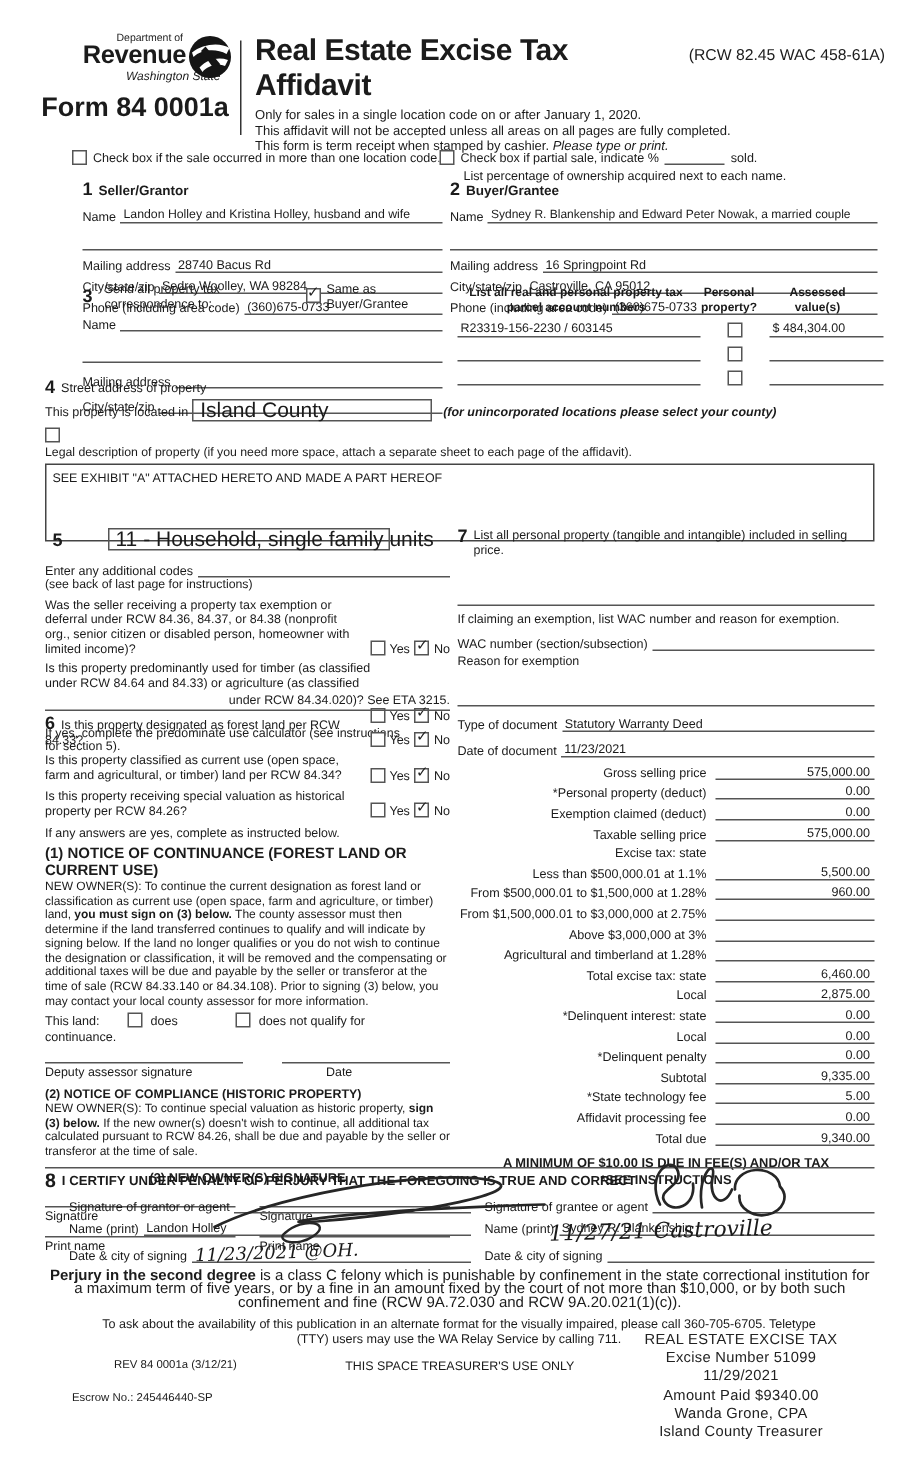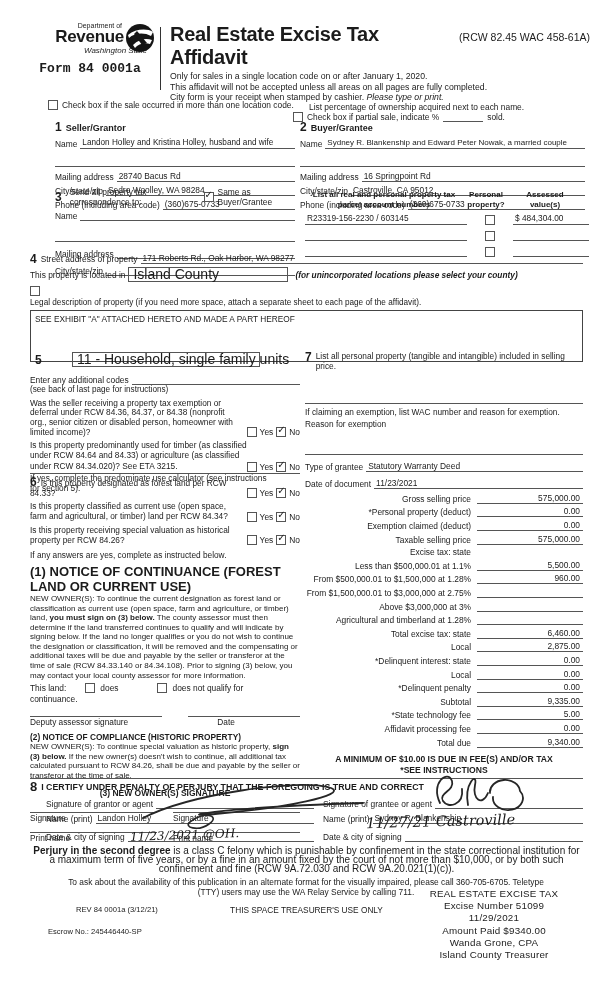--- a/index.html
+++ b/index.html
@@ -47,50 +47,50 @@
     <div style="position:relative;">
       <div style="font-size:7px;text-align:right;padding-right:33px;">Department of</div>
       <div style="font-size:17px;font-weight:bold;text-align:right;padding-right:31px;line-height:15px;letter-spacing:-0.3px;">Revenue</div>
       <svg class="abs" style="right:0px;top:1px;" width="30" height="30" viewBox="0 0 30 30">
         <circle cx="15" cy="15" r="14" fill="#151515"></circle>
         <path d="M3 12 C10 6, 22 5, 28 9 L26 13 C19 9, 9 10, 4 15 Z" fill="#ffffff"></path>
         <path d="M8 22 C14 16, 21 15, 27 17 L25 21 C20 19, 13 21, 10 25 Z" fill="#ffffff"></path>
         <path d="M12 8 L22 20 L17 22 L9 11 Z" fill="#151515"></path>
       </svg>
       <div class="it" style="font-size:8px;text-align:right;padding-right:8px;margin-top:2px;">Washington State</div>
-      <div class="b" style="font-size:13px;text-align:center;margin-top:6px;font-family:Liberation Mono, monospace;">Form 84 0001a</div>
+      <div class="b" style="font-size:18px;text-align:center;margin-top:6px;">Form 84 0001a</div>
     </div>
   </div>
 
   <div class="abs" style="left:160px;top:27px;width:1px;height:63px;background:#333;"></div>
 
   <div class="abs" style="left:170px;top:23px;width:420px;">
     <div style="display:flex;align-items:baseline;">
       <span class="b" style="font-size:20px;letter-spacing:-0.3px;">Real Estate Excise Tax Affidavit</span>
       <span style="font-size:10.5px;margin-left:6px;white-space:nowrap;">(RCW 82.45 WAC 458-61A)</span>
     </div>
     <div style="font-size:8.7px;line-height:10.6px;margin-top:2px;">
       <div>Only for sales in a single location code on or after January 1, 2020.</div>
       <div>This affidavit will not be accepted unless all areas on all pages are fully completed.</div>
-      <div><span>City form is your receipt when stamped by cashier. </span><span class="it">Please type or print.</span></div>
+      <div><span>This form is term receipt when stamped by cashier. </span><span class="it">Please type or print.</span></div>
     </div>
   </div>
 
   <div class="abs" style="left:48px;top:100px;display:flex;align-items:center;gap:4px;font-size:8.4px;">
     <span class="cb"></span>
     <span>Check box if the sale occurred in more than one location code.</span>
   </div>
   <div class="abs" style="left:293px;top:100px;width:292px;font-size:8.4px;">
-    <div style="margin-left:16px;margin-top:2px;">List percentage of ownership acquired next to each name.</div>
     <div style="display:flex;align-items:flex-end;gap:4px;">
       <span class="cb"></span>
       <span>Check box if partial sale, indicate %</span>
       <span style="width:40px;border-bottom:1px solid #555;"></span>
       <span>sold.</span>
     </div>
+    <div style="margin-left:16px;margin-top:2px;">List percentage of ownership acquired next to each name.</div>
   </div>
 
   <div class="abs" style="left:55px;top:117px;width:240px;">
     <div><span class="bignum">1</span><span class="sectitle">Seller/Grantor</span></div>
     <div class="frow">
       <span class="lbl">Name</span>
       <span class="fill" style="font-size:8.2px;">Landon Holley and Kristina Holley, husband and wife</span>
     </div>
     <div class="frow" style="margin-top:7px;">
         <span class="fill"></span>
@@ -191,21 +191,20 @@
           <span class="cb"></span>
         </div>
       <div class="pcol3 pfill"></div>
     </div>
   </div>
 
   <div class="abs" style="left:30px;top:253px;width:553px;">
     <div class="frow" style="margin-top:0;">
       <span class="bignum">4</span>
       <span class="lbl">Street address of property</span>
-      <span class="fill">171 Roberts Rd., Oak Harbor, WA 98277</span>
     </div>
     <div style="display:flex;align-items:center;margin-top:3px;font-size:8.4px;">
       <span class="lbl">This property is located in</span>
       <span class="boxinput" style="width:150px;">Island County</span>
       <span class="b it" style="margin-left:7px;font-size:8.3px;">(for unincorporated locations please select your county)</span>
     </div>
     <div style="display:flex;align-items:center;gap:4px;margin-top:4px;font-size:8.2px;">
       <span class="cb"></span>
     </div>
     <div class="note-sm" style="margin-top:2px;">Legal description of property (if you need more space, attach a separate sheet to each page of the affidavit).</div>
@@ -225,21 +224,21 @@
     <div class="qrow">
       <div class="qtext" style="width:204px;">Was the seller receiving a property tax exemption or deferral under RCW 84.36, 84.37, or 84.38 (nonprofit org., senior citizen or disabled person, homeowner with limited income)?</div>
       <div class="yn">
         <span class="cb"></span>
           <span>Yes</span>
         <span class="cb checked"></span>
           <span>No</span>
       </div>
     </div>
     <div class="qtext" style="margin-top:4px;width:240px;">Is this property predominantly used for timber (as classified under RCW 84.64 and 84.33) or agriculture (as classified</div>
-    <div class="qrow" style="margin-top:1px;">
+    <div class="qrow" style="margin-top:1px;flex-direction:column;">
       <div class="qtext">under RCW 84.34.020)? See ETA 3215.</div>
       <div class="yn">
         <span class="cb"></span>
           <span>Yes</span>
         <span class="cb checked"></span>
           <span>No</span>
       </div>
     </div>
     <div class="qtext" style="margin-top:2px;width:245px;">If yes, complete the predominate use calculator (see instructions for section 5).</div>
   </div>
@@ -266,21 +265,21 @@
     <div class="qrow">
       <div class="qtext" style="width:200px;">Is this property receiving special valuation as historical property per RCW 84.26?</div>
       <div class="yn">
         <span class="cb"></span>
           <span>Yes</span>
         <span class="cb checked"></span>
           <span>No</span>
       </div>
     </div>
     <div class="qtext" style="margin-top:6px;">If any answers are yes, complete as instructed below.</div>
-    <div class="b" style="font-size:13px;margin-top:3px;">(1) NOTICE OF CONTINUANCE (FOREST LAND OR CURRENT USE)</div>
+    <div class="b" style="font-size:10px;margin-top:3px;">(1) NOTICE OF CONTINUANCE (FOREST LAND OR CURRENT USE)</div>
     <div class="para"><span>NEW OWNER(S): To continue the current designation as forest land or classification as current use (open space, farm and agriculture, or timber) land, </span><b>you must sign on (3) below.</b><span> The county assessor must then determine if the land transferred continues to qualify and will indicate by signing below. If the land no longer qualifies or you do not wish to continue the designation or classification, it will be removed and the compensating or additional taxes will be due and payable by the seller or transferor at the time of sale (RCW 84.33.140 or 84.34.108). Prior to signing (3) below, you may contact your local county assessor for more information.</span></div>
     <div style="display:flex;align-items:center;gap:5px;margin-top:3px;font-size:8.4px;">
       <span>This land:</span>
       <span class="cb" style="margin-left:14px;"></span>
       <span>does</span>
       <span class="cb" style="margin-left:34px;"></span>
       <span>does not qualify for</span>
     </div>
     <div style="font-size:8.4px;margin-top:1px;">continuance.</div>
     <div style="display:flex;gap:26px;margin-top:12px;">
@@ -300,24 +299,28 @@
     </div>
   </div>
 
   <div class="abs" style="left:305px;top:352px;width:278px;">
     <div style="display:flex;">
       <span class="bignum">7</span>
       <span class="qtext">List all personal property (tangible and intangible) included in selling price.</span>
     </div>
     <div class="hr" style="margin-top:32px;"></div>
     <div class="qtext" style="margin-top:4px;">If claiming an exemption, list WAC number and reason for exemption.</div>
+    <div class="frow" style="margin-top:5px;">
+      <span class="lbl">WAC number (section/subsection)</span>
+      <span class="fill"></span>
+    </div>
     <div class="qtext" style="margin-top:2px;">Reason for exemption</div>
     <div class="hr" style="margin-top:24px;"></div>
     <div class="frow" style="margin-top:6px;">
-      <span class="lbl">Type of grantee</span>
+      <span class="lbl">Type of document</span>
       <span class="fill">Statutory Warranty Deed</span>
     </div>
     <div class="frow" style="margin-top:6px;">
       <span class="lbl">Date of document</span>
       <span class="fill">11/23/2021</span>
     </div>
 
     <div style="margin-top:4px;">
       <div class="taxrow">
           <span class="taxlbl">Gross selling price</span>

